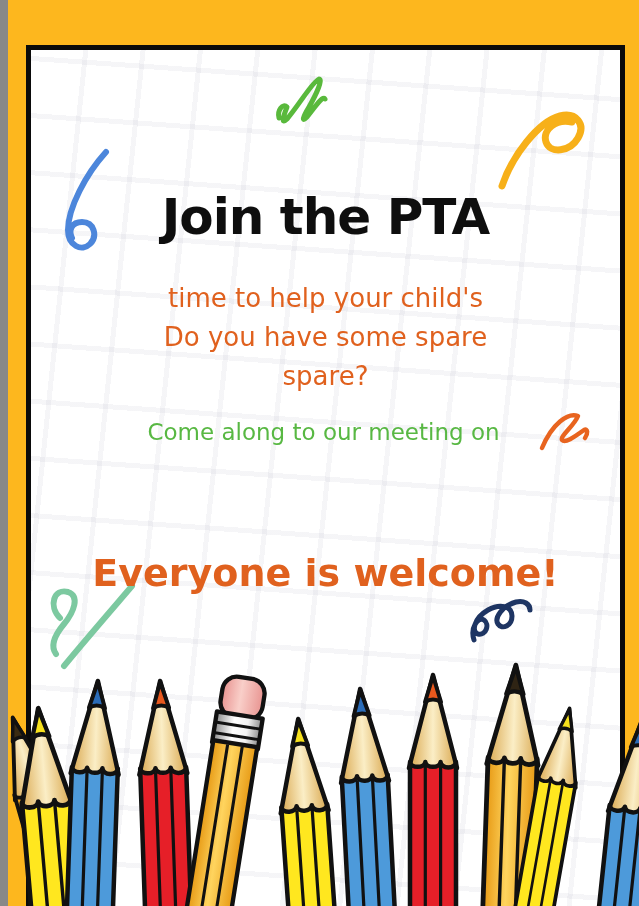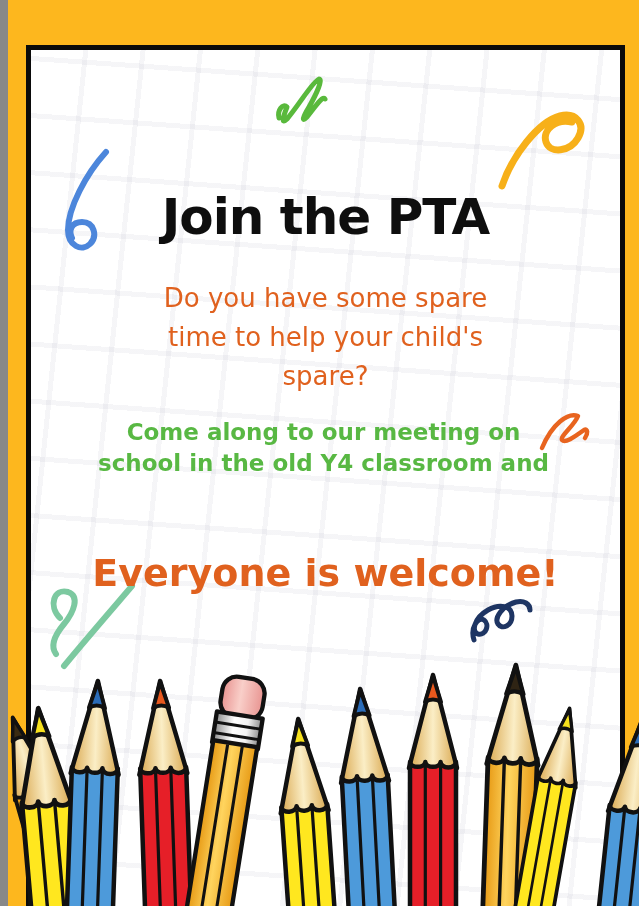--- a/index.html
+++ b/index.html
@@ -25,21 +25,21 @@
     position:absolute;left:0;right:0;top:188px;
     font-size:50px;font-weight:bold;letter-spacing:-1px;
     color:#0E0E0E;
   }
   .intro{
     position:absolute;left:0;right:0;top:279px;
     font-size:26px;line-height:39px;font-weight:500;
   }
   .details{
     position:absolute;left:0;right:4px;top:417px;
-    font-size:23px;line-height:31px;font-weight:700;text-align:center;
+    font-size:23px;line-height:31px;font-weight:400;text-align:center;
   }
   .closing{
     position:absolute;left:0;right:0;top:551px;
     font-size:38px;font-weight:700;
   }
   .doodle{position:absolute;pointer-events:none;}
   .doodle path{fill:none;stroke-linecap:round;stroke-linejoin:round;}
   #pencil-row{position:absolute;left:0;bottom:0;pointer-events:none;}
 </style>
 </head>
@@ -64,27 +64,26 @@
     <path stroke-width="6" d="M20,38 C8,26 14,8 28,12 C40,16 34,32 24,44 C14,56 10,66 16,74" stroke="#7CC9A0"></path>
     <path stroke-width="6" d="M92,6 C68,34 42,64 24,86" stroke="#7CC9A0"></path>
   </svg>
   <svg class="doodle" style="left:458px;top:590px" width="72" height="62" viewBox="0 0 72 62">
     <path stroke-width="5" d="M8,50 C4,38 12,26 18,30 C24,34 20,46 12,44 C5,42 8,28 22,20 C34,13 46,16 46,26 C46,36 36,40 32,34 C28,28 36,16 50,12 C58,10 64,14 64,20" stroke="#1E3563"></path>
   </svg>
 
   <div class="textlayer">
     <div class="title" style="color: rgb(14, 14, 14);">Join the PTA</div>
     <div class="intro" style="color: rgb(224, 97, 30);">
+      <div>time to help your child's</div>
       <div>Do you have some spare</div>
-      <div>time to help your child's</div>
       <div>spare?</div>
     </div>
     <div class="details" style="color: rgb(88, 184, 67);">
       <div>Come along to our meeting on</div>
-      <div>school in the old Y4 classroom and</div>
     </div>
     <div class="closing" style="color: rgb(224, 97, 30);">Everyone is welcome!</div>
   </div>
 
   <svg id="pencil-row" width="639" height="256" viewBox="0 0 639 256">
       <defs>
     <linearGradient id="woodG" x1="0" y1="0" x2="1" y2="0">
       <stop offset="0" stop-color="#D9A74E"></stop>
           <stop offset="0.5" stop-color="#FBEEC6"></stop>
           <stop offset="1" stop-color="#D9A74E"></stop>

